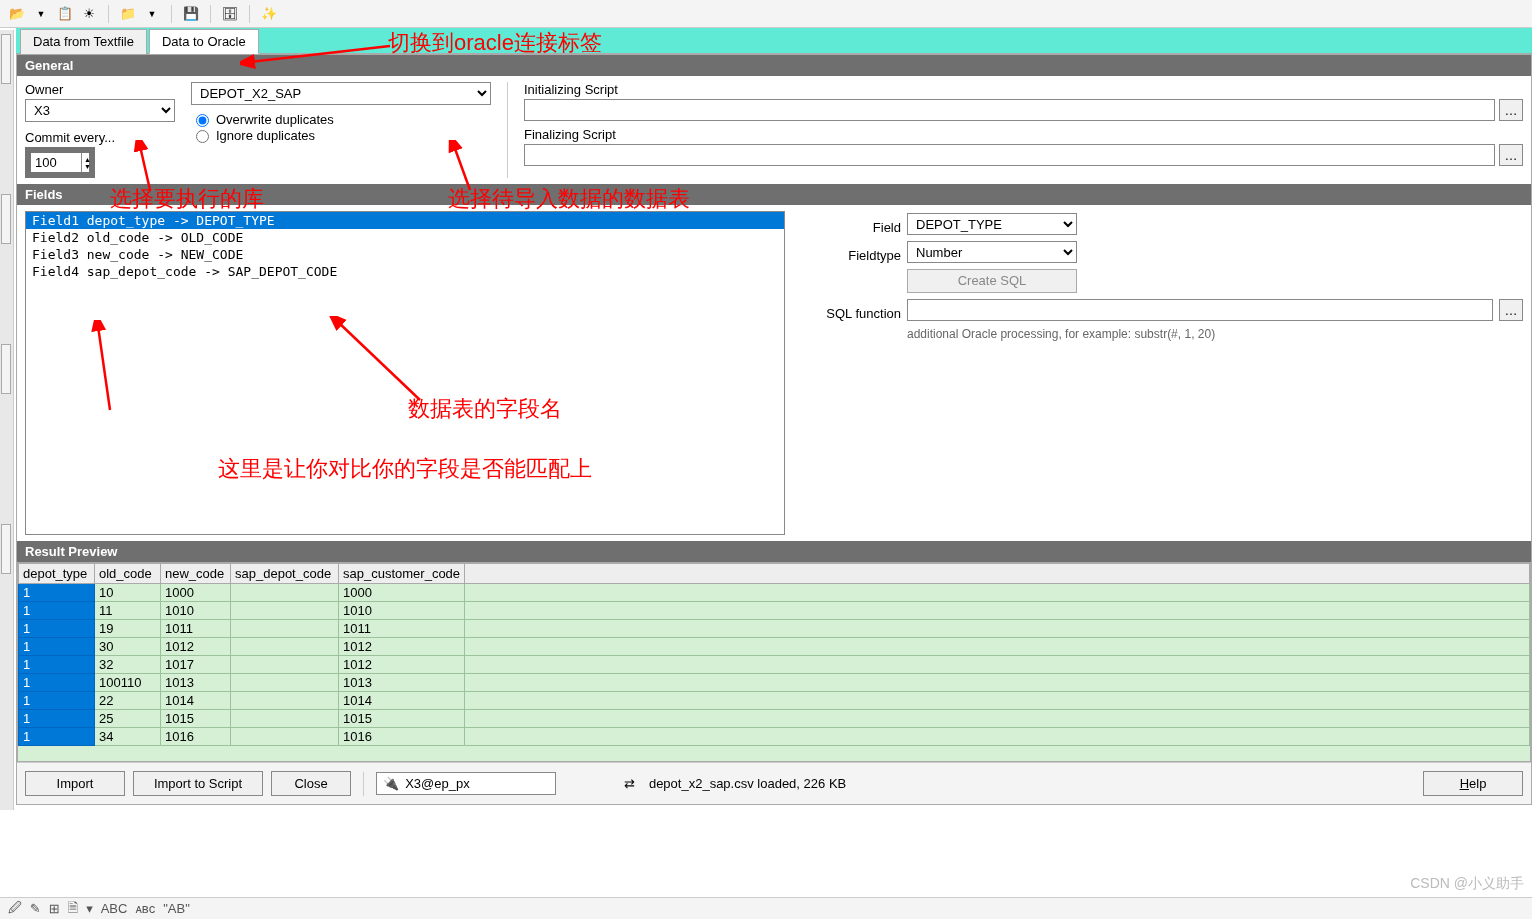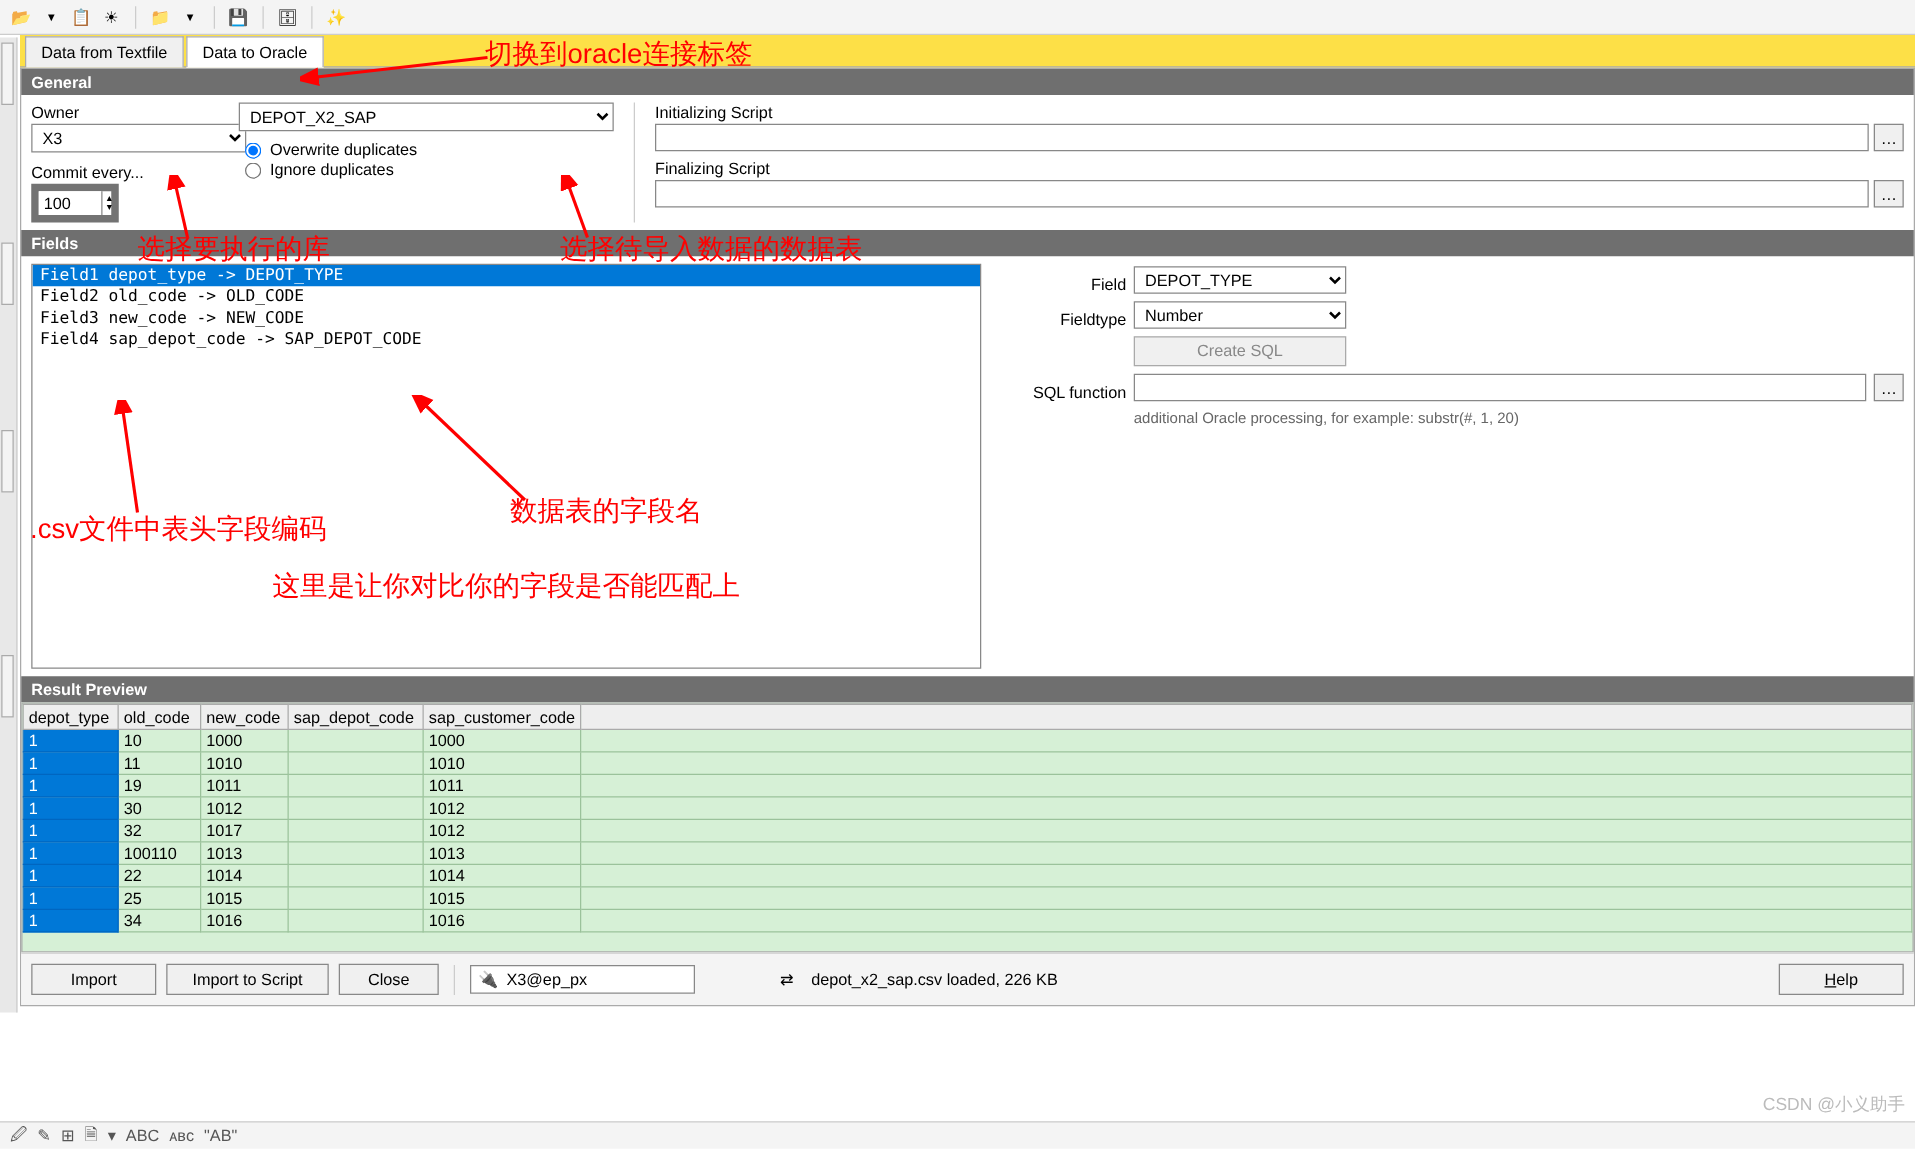--- a/index.html
+++ b/index.html
@@ -1,20 +1,20 @@
 <!DOCTYPE html>
 <html><head>
 <meta charset="utf-8">
 <style>
 * { box-sizing: border-box; font-family: "Microsoft YaHei", Tahoma, Arial, sans-serif; font-size: 13px; }
 body { margin: 0; background: #f0f0f0; color: #000; }
 .toolbar { height: 28px; background: #f4f4f4; border-bottom: 1px solid #ccc; padding: 2px 8px; display: flex; align-items: center; gap: 6px; }
 .toolbar .tb-sep { width: 1px; height: 18px; background: #ccc; margin: 0 4px; }
 .tb-icon { width: 18px; height: 18px; display: inline-flex; align-items: center; justify-content: center; cursor: pointer; }
-.tabs { display: flex; background: #fde047; border-bottom: 1px solid #aaa; padding-left: 4px; position: relative; }
+.tabs { display: flex; background: #5eead4; border-bottom: 1px solid #aaa; padding-left: 4px; position: relative; }
 .tab { padding: 4px 12px; border: 1px solid #aaa; border-bottom: none; background: #f0f0f0; margin-right: 2px; cursor: pointer; position: relative; top: 1px; }
 .tab.active { background: #fff; border-bottom: 1px solid #fff; font-weight: 400; }
 .section-header { background: #6f6f6f; color: #fff; font-weight: bold; padding: 3px 8px; font-size: 13px; }
 .content { background: #fff; padding: 0; }
 .panel { border: 1px solid #ccc; margin: 4px; }
 .general-body { display: flex; gap: 16px; padding: 6px 8px; align-items: flex-start; }
 .col { display: flex; flex-direction: column; gap: 2px; }
 .col.owner { width: 150px; }
 .col.table { width: 300px; }
 .col.scripts { flex: 1; }
@@ -96,21 +96,21 @@
     <div class="tab active">Data to Oracle</div>
   </div>
 
   <div class="content" style="margin-left:16px; border:1px solid #aaa;">
 
     <div class="panel" style="margin:0; border:none;">
       <div class="section-header">General</div>
       <div class="general-body">
         <div class="col owner">
           <label class="lbl">Owner</label>
-          <select style="width:172px;">
+          <select style="width:150px;">
             <option>X3</option>
           </select>
           <label class="lbl" style="margin-top:6px;">Commit every...</label>
           <div class="spinner">
             <input type="text" value="100" style="">
             <div class="arrows">
                 <span>▲</span>
                 <span>▼</span>
               </div>
           </div>
@@ -303,21 +303,20 @@
       <span style="cursor: pointer;">🗎</span>
       <span style="cursor: pointer;">▾</span>
       <span style="cursor: pointer;">ABC</span>
       <span style="cursor: pointer;">ᴀʙᴄ</span>
       <span style="cursor: pointer;">"AB"</span>
     </div>
 
   <div class="annotation" style="left:388px; top:28px;">切换到oracle连接标签</div>
   <div class="annotation" style="left:110px; top:184px;">选择要执行的库</div>
   <div class="annotation" style="left:448px; top:184px;">选择待导入数据的数据表</div>
-  <div class="annotation" style="left:24px; top:408px;">.csv文件中表头字段编码</div>
   <div class="annotation" style="left:408px; top:394px;">数据表的字段名</div>
   <div class="annotation" style="left:218px; top:454px;">这里是让你对比你的字段是否能匹配上</div>
 
   <svg class="arrow-svg" style="left:240px; top:36px;" width="160" height="40">
     <defs>
         <marker id="ah1" markerWidth="10" markerHeight="10" refX="2" refY="3" orient="auto">
           <path d="M0,0 L0,6 L8,3 z" fill="red"></path>
         </marker>
       </defs>
     <line x1="150" y1="10" x2="10" y2="26" stroke="red" stroke-width="2.5" marker-end="url(#ah1)"></line>

